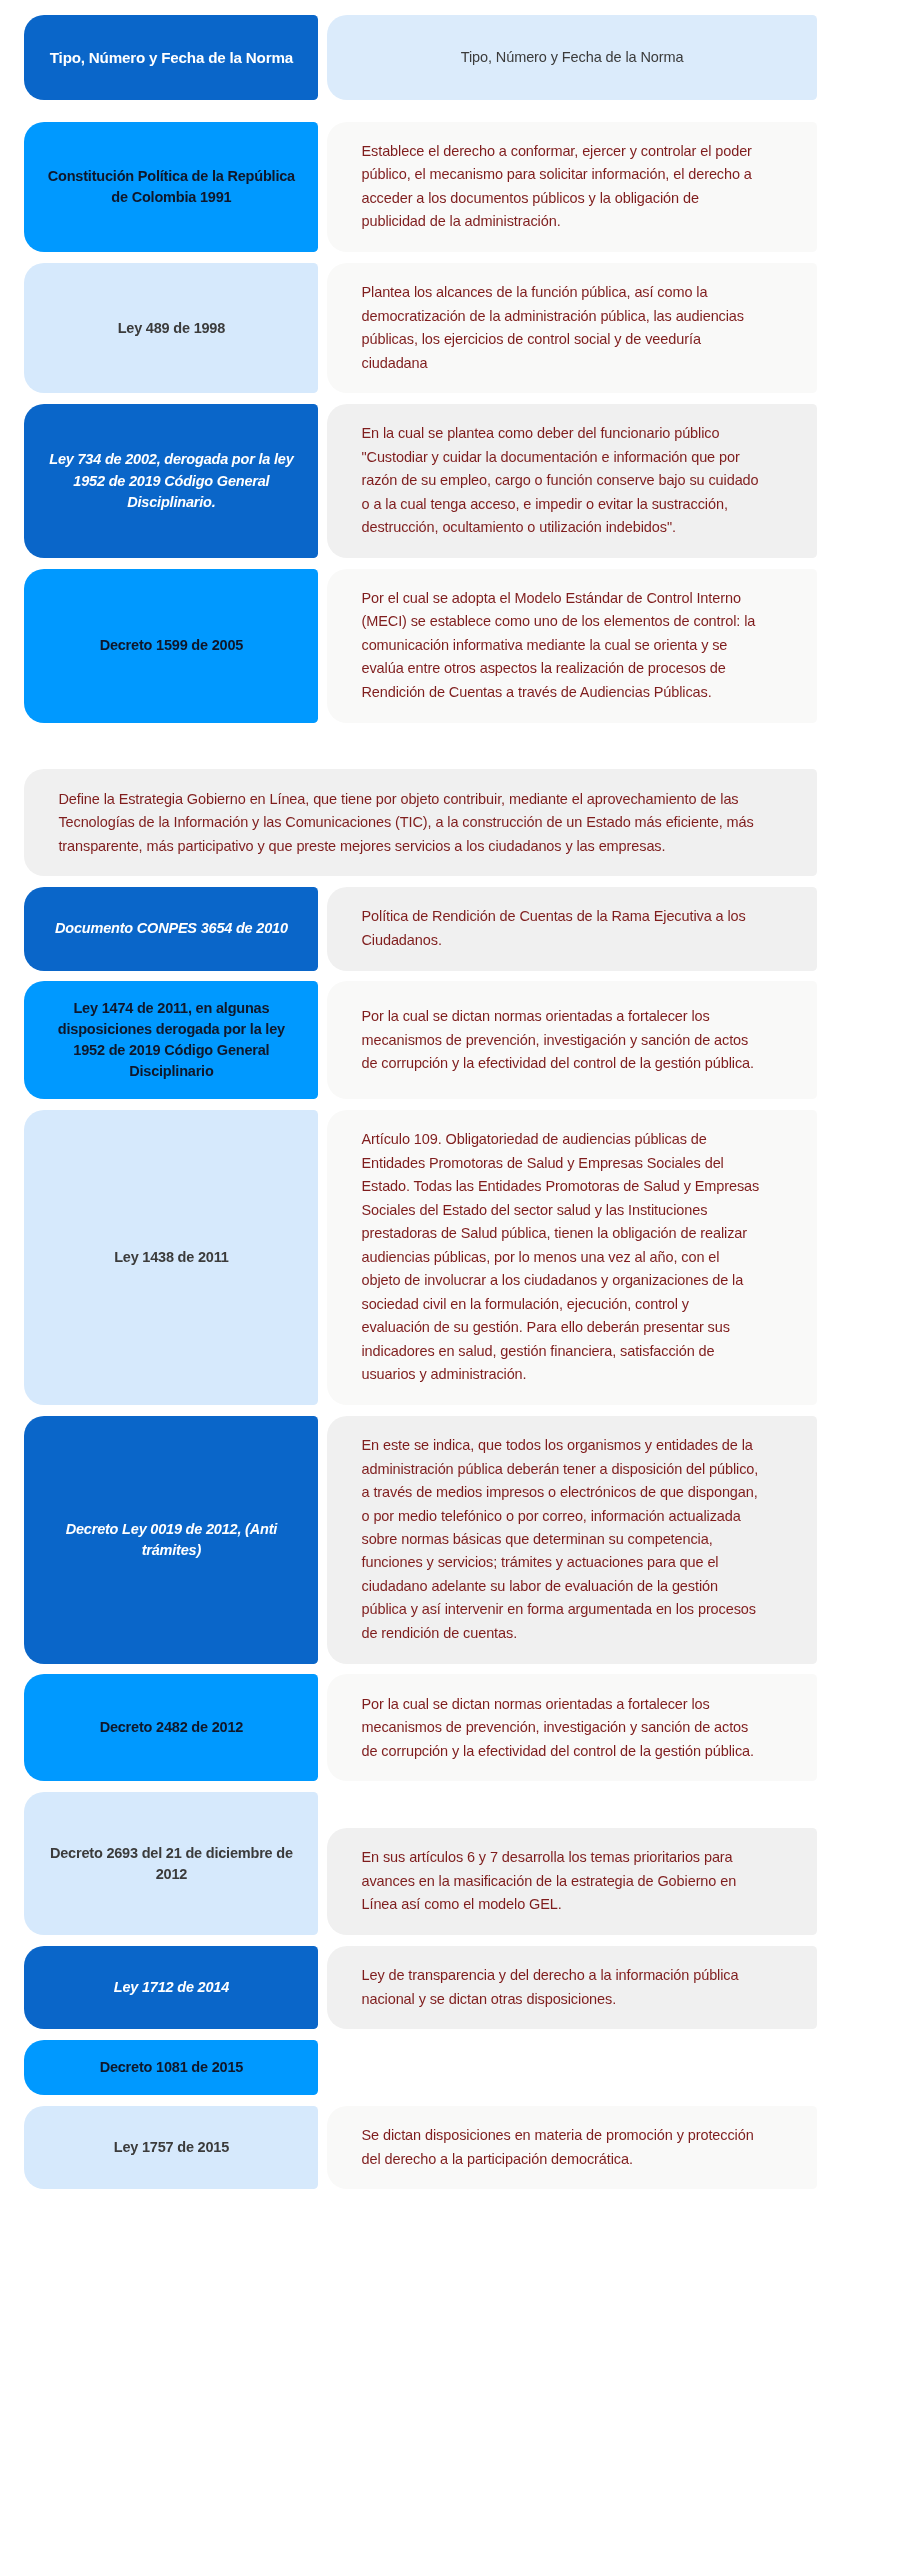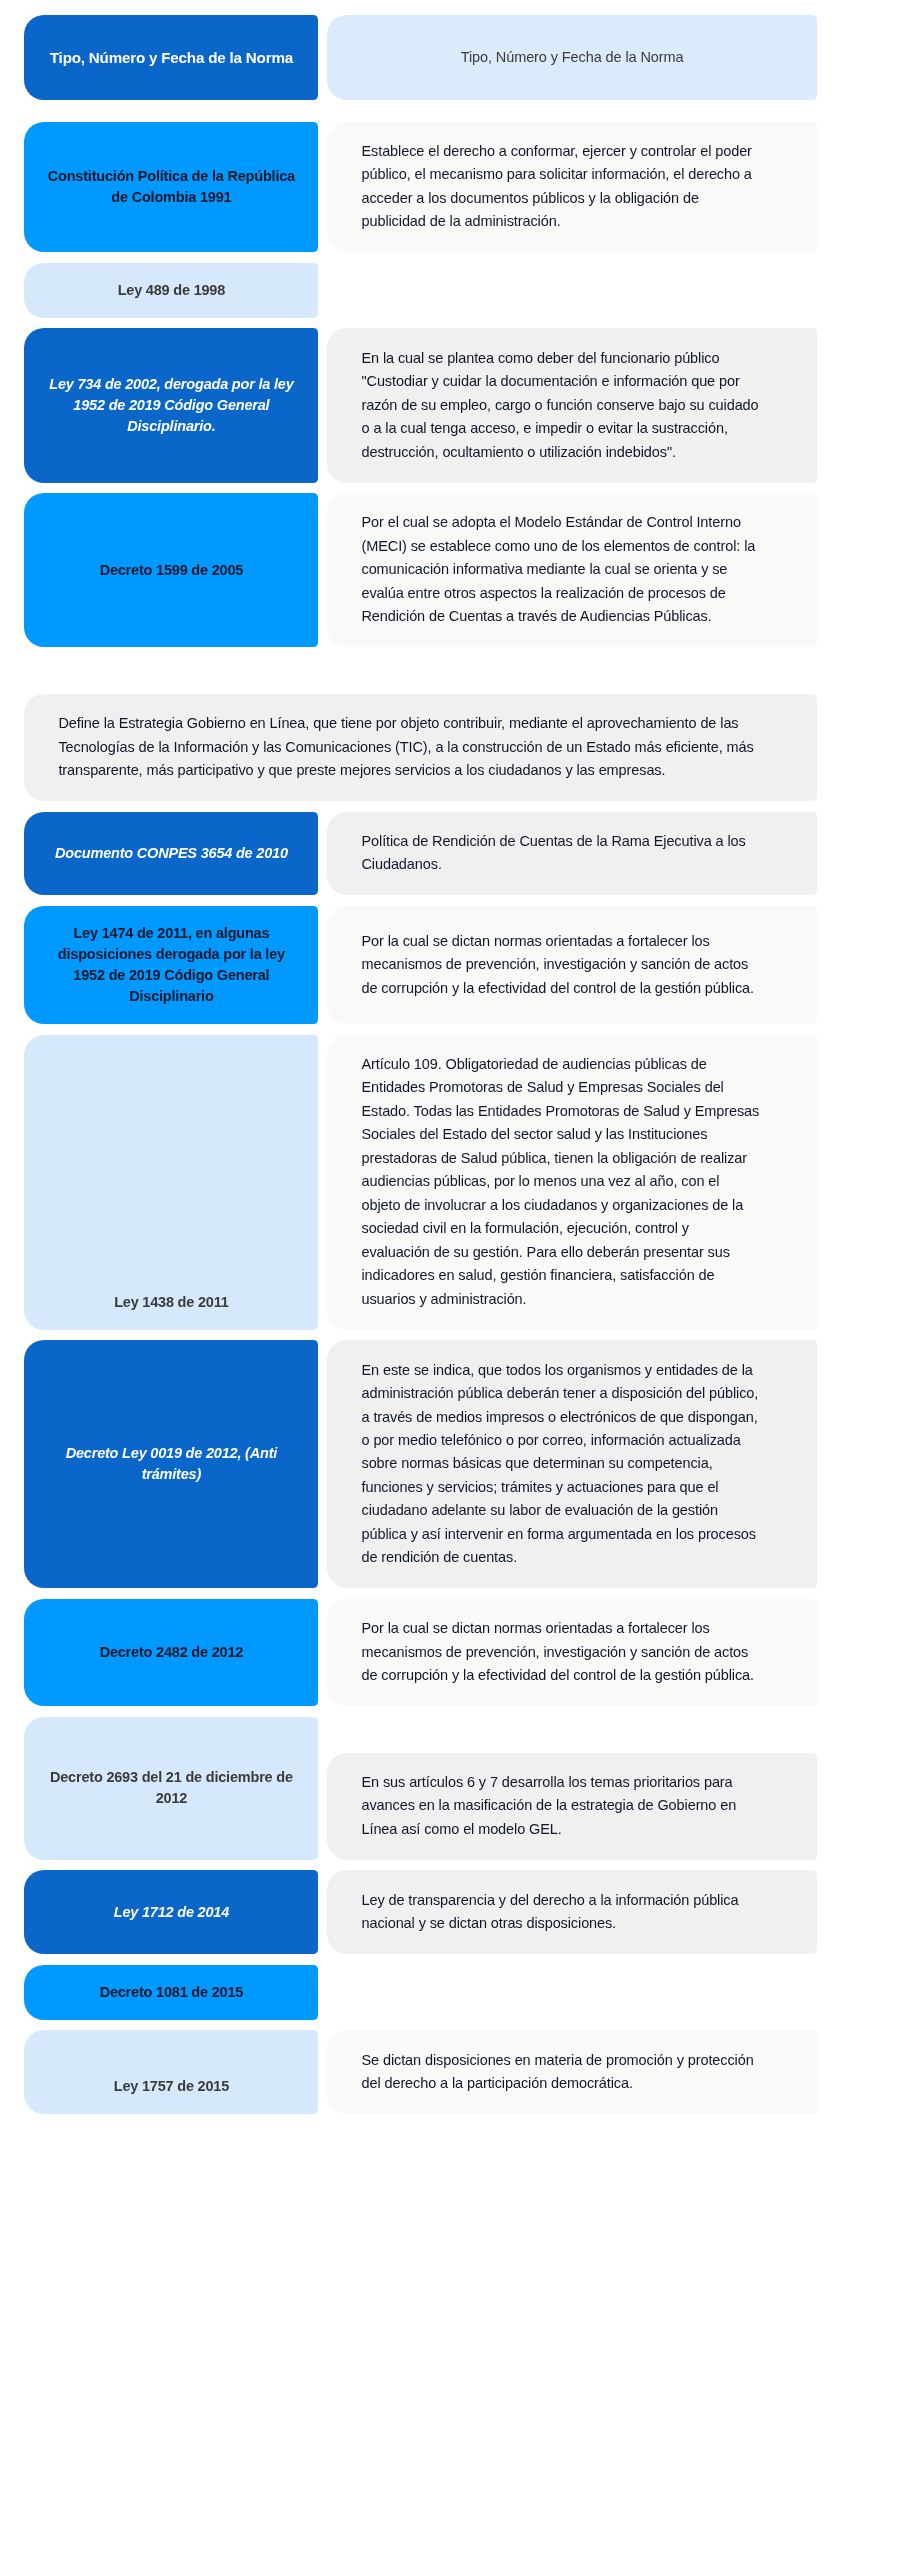--- a/index.html
+++ b/index.html
@@ -44,21 +44,21 @@
   .cell-right {
     flex: 1 1 auto;
     box-sizing: border-box;
     display: flex;
     align-items: center;
     justify-content: center;
     padding: 18.3px 56px 18.3px 34px;
     border-radius: 20px 4.6px 4.6px 20px;
     font-size: 14.5px;
     line-height: 1.62;
-    color: #0f172a;
+    color: #7f1d1d;
     letter-spacing: -0.1px;
   }
   
   .row-header .cell-left {
     background: #0a66c9;
     color: #ffffff;
     min-height: 85px;
     font-size: 15.2px;
   }
   .row-header .cell-right {
@@ -83,21 +83,20 @@
     background: #0099ff;
     color: #0f172a;
   }
   .tone-bright .cell-right {
     background: #f9f9f8;
   }
   
   .tone-pale .cell-left {
     background: #d6e9fc;
     color: #3b3b3b;
-    align-items: flex-end;
   }
   .tone-pale .cell-right {
     background: #f9f9f8;
   }
   .tone-pale-gray .cell-left {
     background: #d6e9fc;
     color: #3b3b3b;
   }
   .tone-pale-gray .cell-right {
     background: #f0f0f0;
@@ -128,20 +127,23 @@
           <span class="title-text">Constitución Política de la República de Colombia 1991</span>
         </div>
         <div class="cell-right">
           <span class="desc-text">Establece el derecho a conformar, ejercer y controlar el poder público, el mecanismo para solicitar información, el derecho a acceder a los documentos públicos y la obligación de publicidad de la administración.</span>
         </div>
       </div>
       <div class="row tone-pale">
         <div class="cell-left">
           <span class="title-text">Ley 489 de 1998</span>
         </div>
+        <div class="cell-right">
+          <span class="desc-text">Plantea los alcances de la función pública, así como la democratización de la administración pública, las audiencias públicas, los ejercicios de control social y de veeduría ciudadana</span>
+        </div>
       </div>
       <div class="row tone-deep">
         <div class="cell-left">
           <span class="title-text">Ley 734 de 2002, derogada por la ley 1952 de 2019 Código General Disciplinario.</span>
         </div>
         <div class="cell-right">
           <span class="desc-text">En la cual se plantea como deber del funcionario público "Custodiar y cuidar la documentación e información que por razón de su empleo, cargo o función conserve bajo su cuidado o a la cual tenga acceso, e impedir o evitar la sustracción, destrucción, ocultamiento o utilización indebidos".</span>
         </div>
       </div>
       <div class="row tone-bright">

